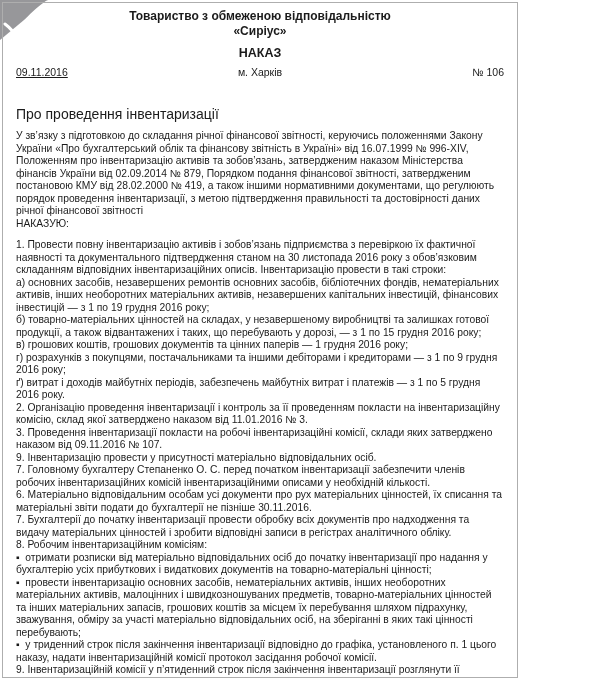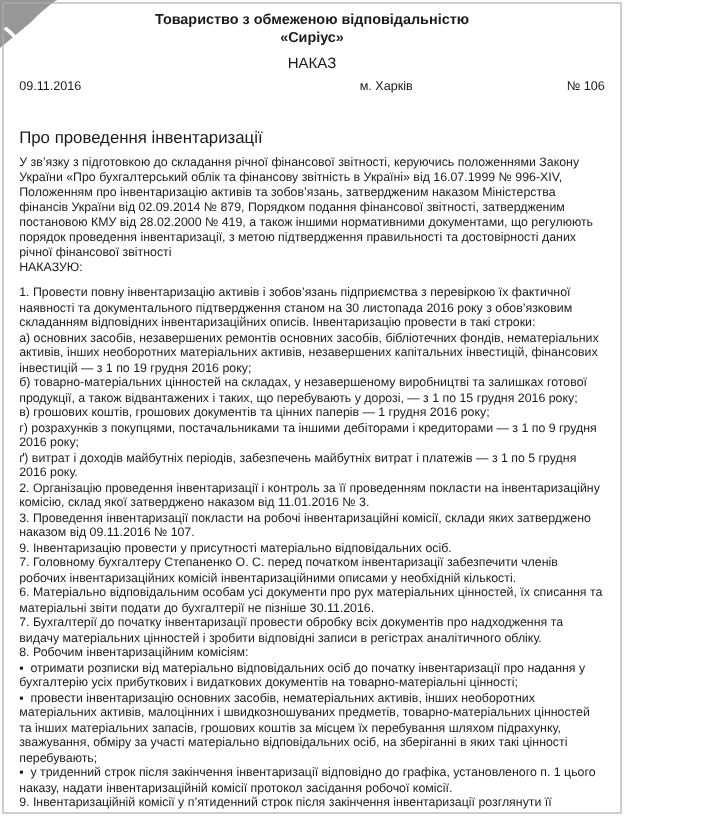--- a/index.html
+++ b/index.html
@@ -27,33 +27,33 @@
     display: block;
   }
   .header { text-align: center; }
   .company-line {
     font-size: 12px;
     font-weight: bold;
     line-height: 15px;
   }
   .doc-title {
     font-size: 12.5px;
-    font-weight: normal;
+    font-weight: bold;
     line-height: 15px;
     margin-top: 7px;
   }
   .meta-row {
     display: flex;
     align-items: baseline;
     margin-top: 4px;
     font-size: 10.5px;
     line-height: 14px;
   }
-  .meta-row .meta-date { flex: 0 0 160px; text-align: left; }
-  .meta-row .meta-city { flex: 1 1 auto; text-align: right; }
+  .meta-row .meta-date { flex: 0 0 160px; text-align: left; text-decoration: underline; }
+  .meta-row .meta-city { flex: 1 1 auto; text-align: center; }
   .meta-row .meta-number { flex: 0 0 160px; text-align: right; }
   .subject {
     margin-top: 29px;
     font-size: 14px;
     line-height: 13px;
   }
   .preamble {
     margin-top: 9px;
     font-size: 10.3px;
     line-height: 12.5px;

